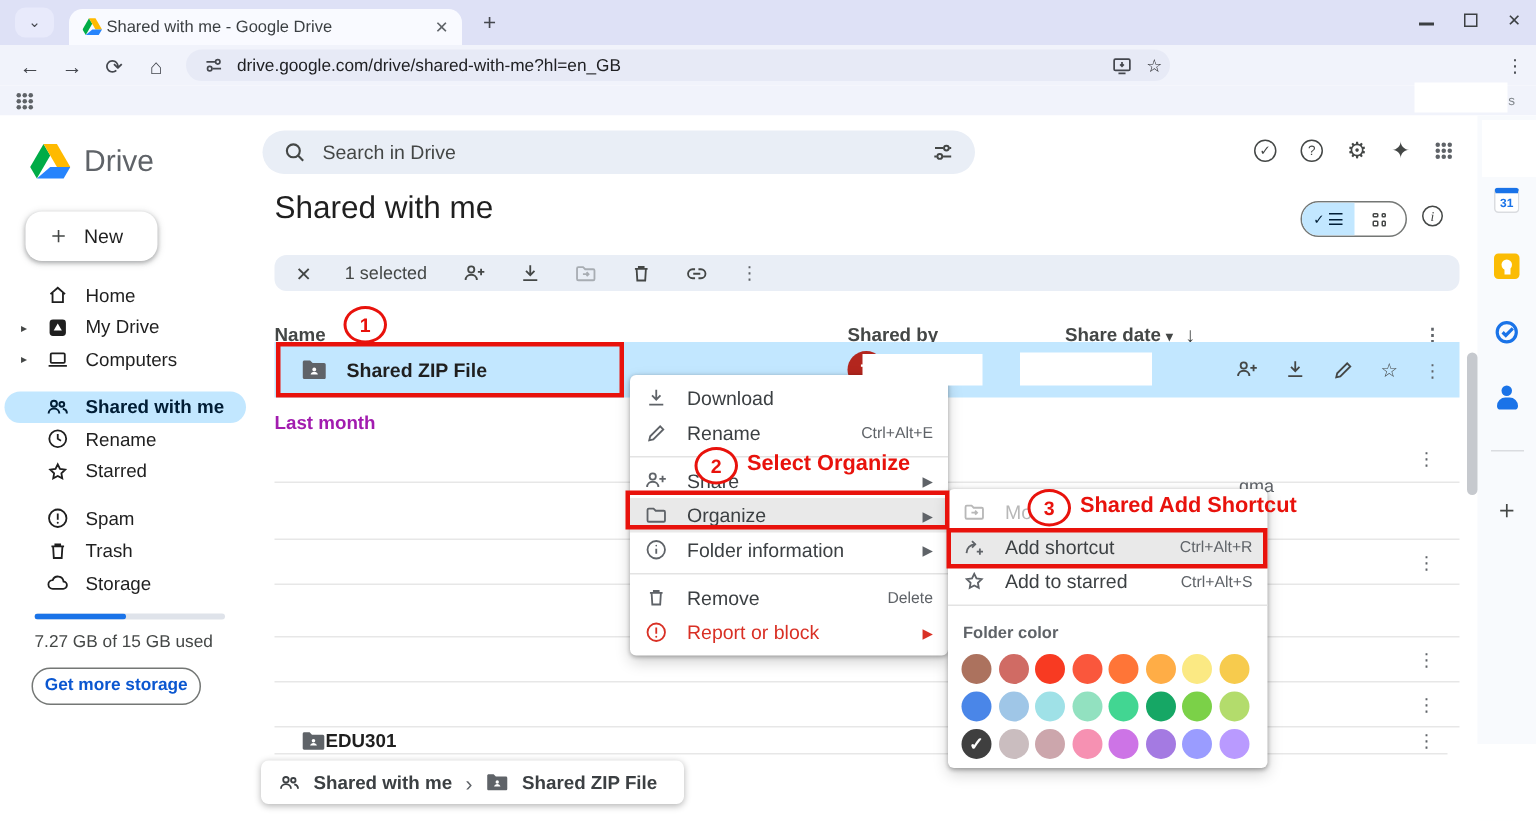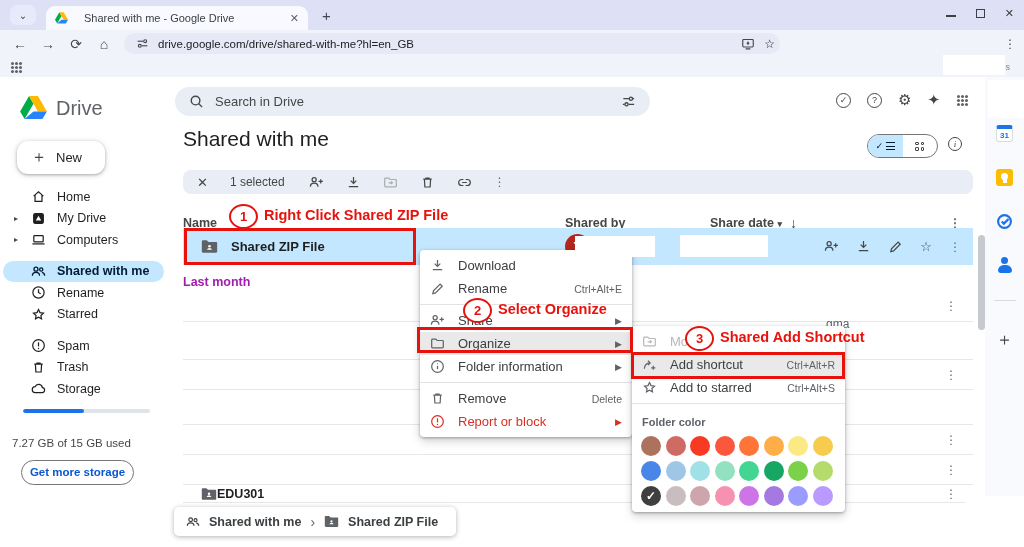--- a/index.html
+++ b/index.html
@@ -2,21 +2,21 @@
 <html><head>
 <meta charset="utf-8">
 <style>
   *{box-sizing:border-box;margin:0;padding:0}
   body{width:1024px;height:547px;font-family:"Liberation Sans",sans-serif;overflow:hidden;background:#fff}
   .screen{position:relative;width:1024px;height:547px;background:#fff;overflow:hidden}
 
   
   .tabstrip{height:30px;background:#dee1f6;display:flex;align-items:center;padding-left:10px;position:relative}
   .tabsearch{width:26px;height:20px;border-radius:7px;display:flex;align-items:center;justify-content:center;color:#44474e;font-size:10px;background:#e8eafb}
-  .tab{margin-left:10px;margin-top:6px;width:262px;height:24px;background:#f9faff;border-radius:9px 9px 0 0;display:flex;align-items:center;gap:16px;padding:0 9px;font-size:11px;color:#3c4043}
+  .tab{margin-left:10px;margin-top:6px;width:262px;height:24px;background:#f9faff;border-radius:9px 9px 0 0;display:flex;align-items:center;gap:3px;padding:0 9px;font-size:11px;color:#3c4043}
   .tab .title{flex:1;white-space:nowrap;overflow:hidden}
   .tab .close{font-size:11px;color:#5f6368}
   .newtab{margin-left:14px;font-size:15px;color:#44474e}
   .wincontrols{position:absolute;right:10px;top:7px;display:flex;gap:20px;color:#3c4043;font-size:11px;align-items:center}
   .winbox{width:9px;height:9px;border:1px solid #3c4043}
   .winmin{width:10px;height:1.5px;background:#3c4043;margin-top:5px}
   .toolbar{height:27px;background:#f1f3fb;display:flex;align-items:center;gap:4px;padding:0 8px;color:#44474e}
   .navic{width:24px;text-align:center;font-size:14px;color:#44474e}
   .addr{width:656px;height:21px;background:#e7eaf6;border-radius:11px;display:flex;align-items:center;gap:9px;padding:0 5px 0 12px;font-size:11.5px;color:#202124;margin-left:4px}
   .addr .url{flex:1;white-space:nowrap;overflow:hidden}
@@ -30,21 +30,21 @@
   .sidebar{width:170px;flex:none;padding-top:16px}
   .logo{display:flex;align-items:center;gap:9px;padding-left:20px;height:30px}
   .logo .word{font-size:20px;color:#5f6368}
   .newbtn{margin:18px 0 12px 17px;width:88px;height:33px;border-radius:11px;background:#fff;box-shadow:0 1px 3px rgba(60,64,67,.35),0 1px 6px rgba(60,64,67,.18);display:flex;align-items:center;gap:9px;padding-left:14px;font-size:13px;color:#1f1f1f}
   .sb-item{height:21.5px;display:flex;align-items:center;gap:11px;margin:0 6px 0 3px;padding-left:9px;font-size:12.5px;color:#1f1f1f;border-radius:14px}
   .sb-item .caret{width:8px;font-size:8px;color:#444746;text-align:center}
   .sb-item.active{background:#c2e7ff;font-weight:bold;color:#001d35}
   .sb-gap{height:10px}
   .sb-bar{margin:9px 20px 0 23px;height:4px;border-radius:2px;background:#dfe3ea;overflow:hidden}
   .sb-bar i{display:block;height:100%;width:48%;background:#1a73e8;border-radius:2px}
-  .sb-used{padding-left:12px;margin-top:24px;font-size:11.5px;color:#444746}
+  .sb-used{padding-left:23px;margin-top:9px;font-size:11.5px;color:#444746}
   .morebtn{margin:11px 0 0 21px;width:113px;height:25px;border:1px solid #747775;border-radius:13px;display:flex;align-items:center;justify-content:center;font-size:11.5px;color:#0b57d0;font-weight:bold;background:#fff}
 
   .main{flex:1;position:relative}
   .search{position:absolute;left:5px;top:10px;width:475px;height:29px;background:#e9eef6;border-radius:15px;display:flex;align-items:center;gap:11px;padding:0 14px;font-size:13px;color:#444746}
   .search .ph{flex:1}
   .hdr-icons{position:absolute;left:666px;top:14px;display:flex;gap:16px;align-items:center;color:#444746}
   .circ{width:15px;height:15px;border:1.4px solid #444746;border-radius:50%;display:flex;align-items:center;justify-content:center;font-size:9px;color:#444746}
   .pagetitle{position:absolute;left:13px;top:50px;font-size:21px;color:#1f1f1f}
   .viewtoggle{position:absolute;left:697px;top:57px;width:71px;height:24px;border:1px solid #747775;border-radius:12px;display:flex;overflow:hidden;background:#fff}
   .vt-half{flex:1;display:flex;align-items:center;justify-content:center;gap:3px}
@@ -534,21 +534,20 @@
         <circle cx="8" cy="6.8" r="1.2" fill="#fff"></circle>
         <path d="M5.7 10c.3-1 1.2-1.7 2.3-1.7s2 .7 2.3 1.7z" fill="#fff"></path>
       </svg>
     <span>Shared ZIP File</span>
   </div>
 
   <div class="redbox rb-file"></div>
   <div class="redbox rb-org"></div>
   <div class="redbox rb-short"></div>
   <div class="anncirc" style="left:229px;top:204px">1</div>
-  <div class="anntext" style="left:264px;top:207px">Right Click Shared ZIP File</div>
   <div class="anncirc" style="left:463px;top:298px">2</div>
   <div class="anntext" style="left:498px;top:301px">Select Organize</div>
   <div class="anncirc" style="left:685px;top:326px">3</div>
   <div class="anntext" style="left:720px;top:329px">Shared Add Shortcut</div>
 
   <div class="redact" style="left:575px;top:236px;width:80px;height:21px"></div>
   <div class="redact" style="left:680px;top:235px;width:88px;height:22px"></div>
   <div class="redact" style="left:943px;top:55px;width:62px;height:20px"></div>
   <div class="redact" style="left:988px;top:80px;width:36px;height:38px"></div>
   <div class="redact" style="left:965px;top:496px;width:59px;height:51px"></div>

